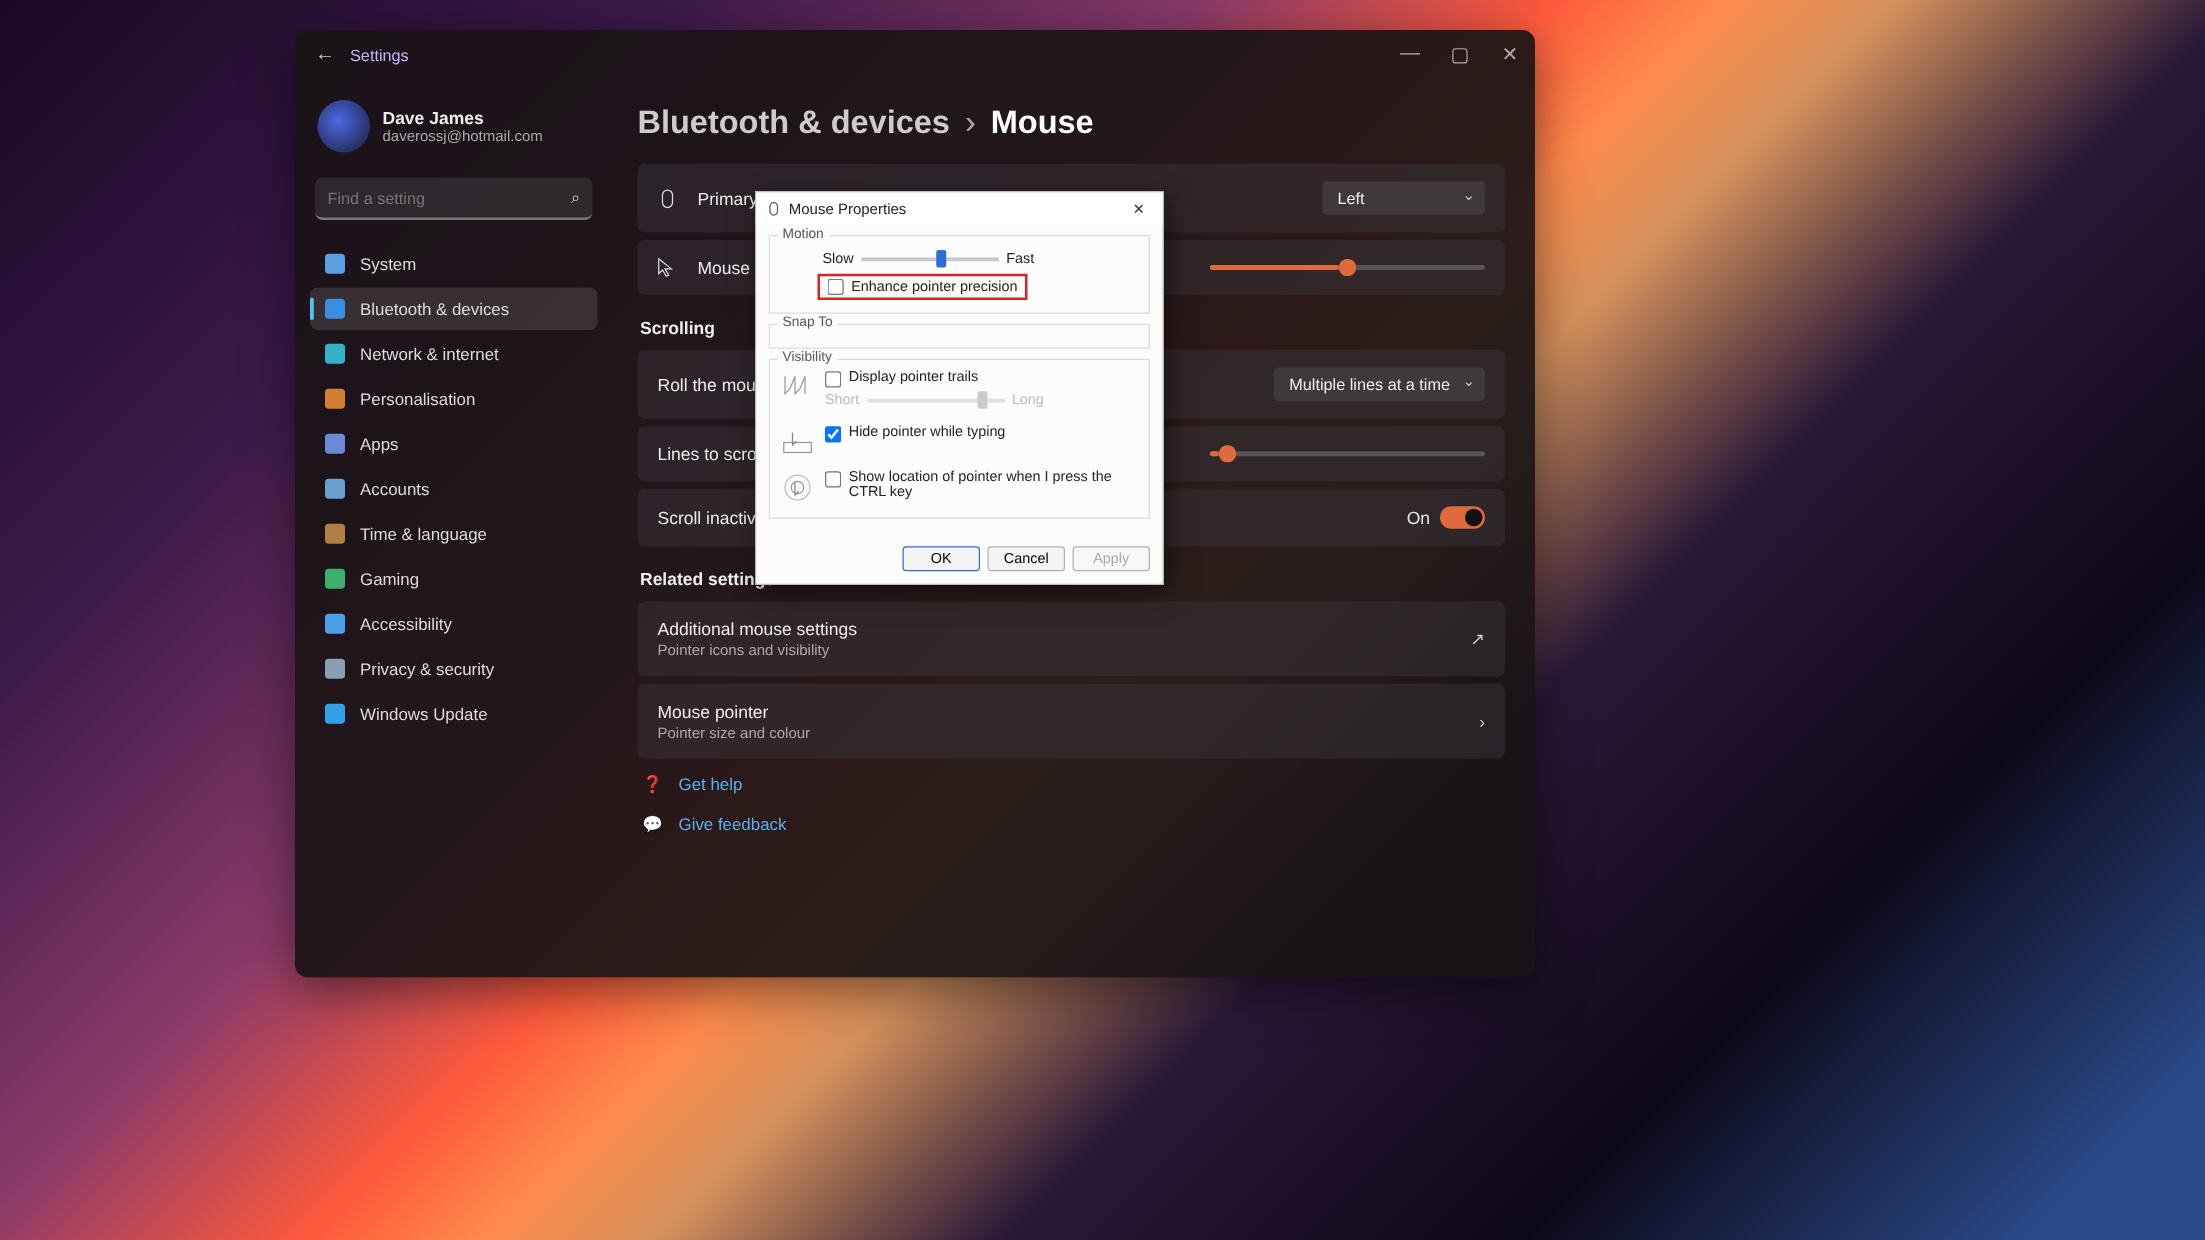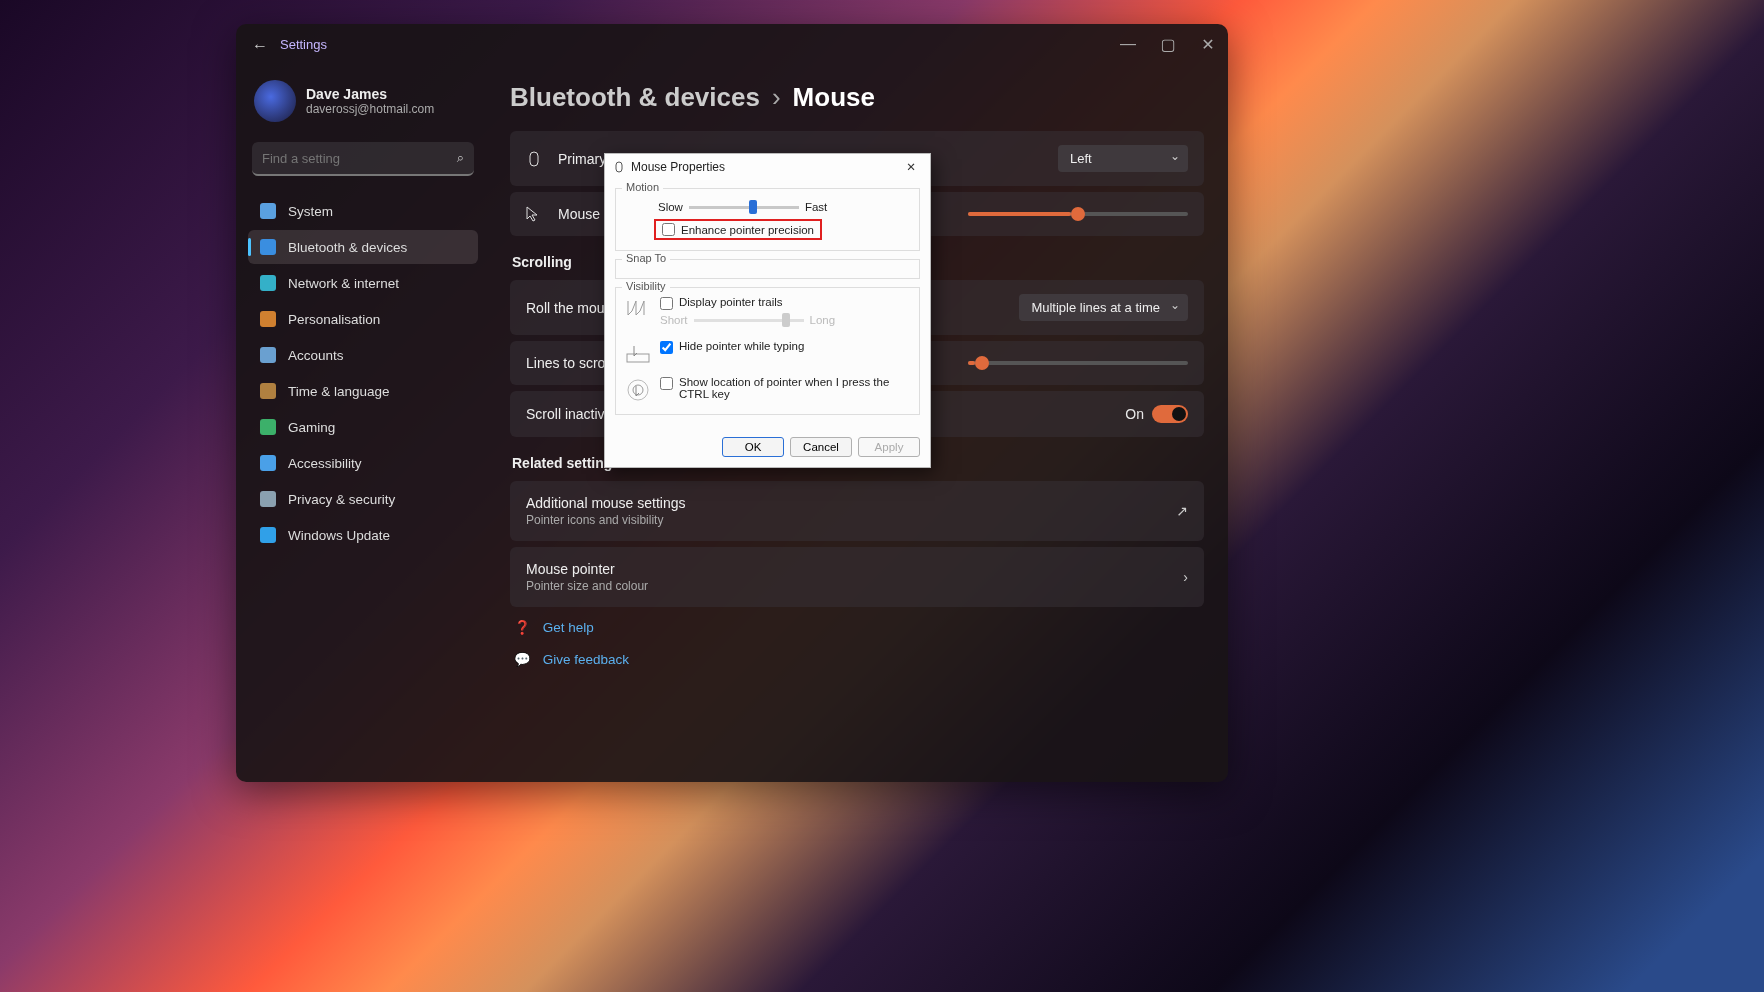--- a/index.html
+++ b/index.html
@@ -244,20 +244,24 @@
             <span class="nav-icon" style="background: rgb(58, 142, 224); border-radius: 3px;"></span>
             <span>Bluetooth &amp; devices</span>
           </li>
           <li>
             <span class="nav-icon" style="background: rgb(52, 176, 200); border-radius: 3px;"></span>
             <span>Network &amp; internet</span>
           </li>
           <li>
             <span class="nav-icon" style="background: rgb(208, 128, 48); border-radius: 3px;"></span>
             <span>Personalisation</span>
+          </li>
+          <li>
+            <span class="nav-icon" style="background: rgb(106, 138, 216); border-radius: 3px;"></span>
+            <span>Apps</span>
           </li>
           <li>
             <span class="nav-icon" style="background: rgb(106, 160, 208); border-radius: 3px;"></span>
             <span>Accounts</span>
           </li>
           <li>
             <span class="nav-icon" style="background: rgb(176, 128, 64); border-radius: 3px;"></span>
             <span>Time &amp; language</span>
           </li>
           <li>

